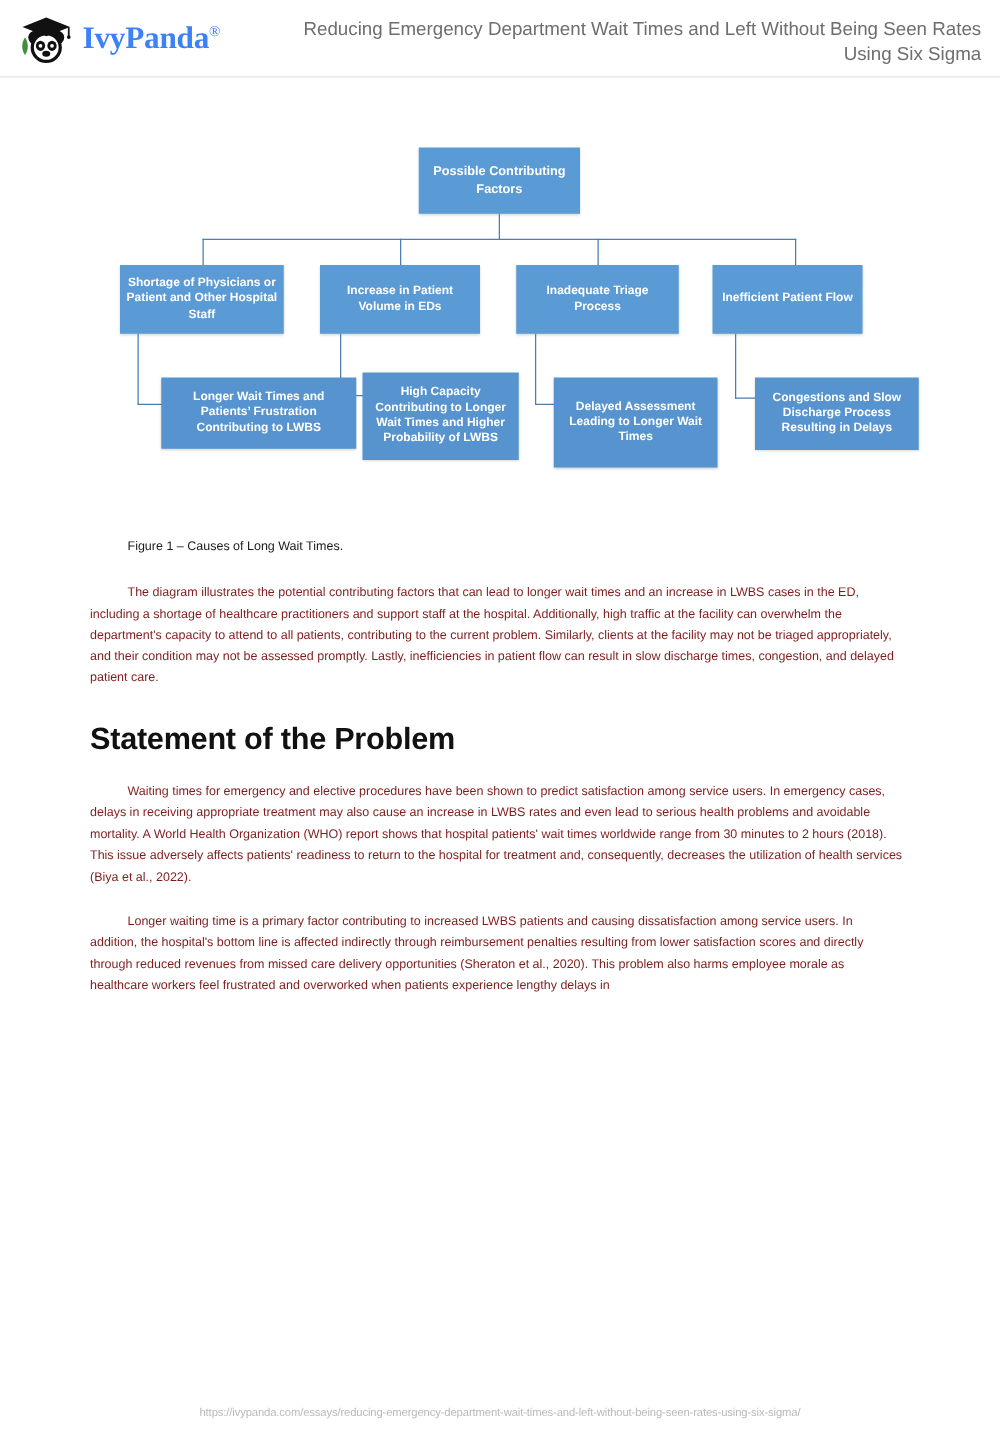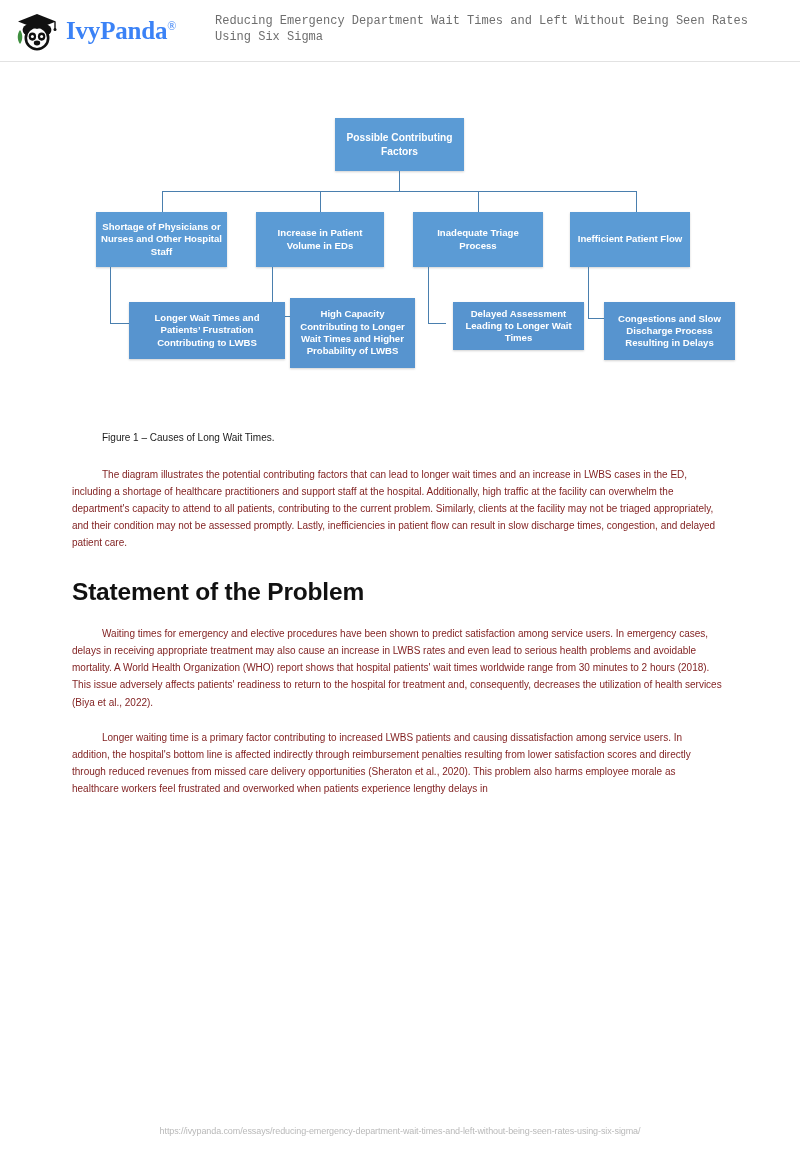--- a/index.html
+++ b/index.html
@@ -49,24 +49,24 @@
   .brand-name .reg {
     font-size: 12px;
     vertical-align: super;
     font-weight: 400;
   }
   .header-title {
     position: absolute;
     left: 215px;
     top: 14px;
     width: 570px;
-    text-align: left;
-    font-size: 12px;
+    text-align: right;
+    font-size: 15px;
     color: #6e6e6e;
-    font-family: Liberation Mono, monospace;
+    font-family: Liberation Sans, sans-serif;
     line-height: 1.3;
   }
   .header-rule {
     position: absolute;
     left: 0;
     top: 61px;
     width: 800px;
     height: 1px;
     background: #e2e2e2;
   }
@@ -199,40 +199,40 @@
 
   <div class="conn conn-v" style="left:398.5px; top:71px; height:21px;"></div>
 
   <div class="conn conn-h" style="left:162px; top:91px; width:475px;"></div>
 
   <div class="conn conn-v" style="left:162px; top:91px; height:22px;"></div>
   <div class="conn conn-v" style="left:320px; top:91px; height:22px;"></div>
   <div class="conn conn-v" style="left:478px; top:91px; height:22px;"></div>
   <div class="conn conn-v" style="left:636px; top:91px; height:22px;"></div>
 
-  <div class="node node-lvl2" style="left:96px; top:112px; width:131px; height:55px;">Shortage of Physicians or Nurses and Other Hospital Staff</div>
+  <div class="node node-lvl2" style="left:96px; top:112px; width:131px; height:55px;">Shortage of Physicians or Patient and Other Hospital Staff</div>
   <div class="node node-lvl2" style="left:256px; top:112px; width:128px; height:55px;">Increase in Patient Volume in EDs</div>
   <div class="node node-lvl2" style="left:413px; top:112px; width:130px; height:55px;">Inadequate Triage Process</div>
   <div class="node node-lvl2" style="left:570px; top:112px; width:120px; height:55px;">Inefficient Patient Flow</div>
 
   <div class="conn conn-v" style="left:110px; top:167px; height:57px;"></div>
   <div class="conn conn-h" style="left:110px; top:223px; width:20px;"></div>
 
   <div class="conn conn-v" style="left:272px; top:167px; height:50px;"></div>
   <div class="conn conn-h" style="left:272px; top:216px; width:19px;"></div>
 
   <div class="conn conn-v" style="left:428px; top:167px; height:57px;"></div>
   <div class="conn conn-h" style="left:428px; top:223px; width:18px;"></div>
 
   <div class="conn conn-v" style="left:588px; top:167px; height:52px;"></div>
   <div class="conn conn-h" style="left:588px; top:218px; width:17px;"></div>
 
   <div class="node node-lvl3" style="left:129px; top:202px; width:156px; height:57px;">Longer Wait Times and Patients’ Frustration Contributing to LWBS</div>
   <div class="node node-lvl3" style="left:290px; top:198px; width:125px; height:70px;">High Capacity Contributing to Longer Wait Times and Higher Probability of LWBS</div>
-  <div class="node node-lvl3" style="left:453px; top:202px; width:131px; height:48px;">Delayed Assessment Leading to Longer Wait Times</div>
+  <div class="node node-lvl3" style="left:443px; top:202px; width:131px; height:72px;">Delayed Assessment Leading to Longer Wait Times</div>
   <div class="node node-lvl3" style="left:604px; top:202px; width:131px; height:58px;">Congestions and Slow Discharge Process Resulting in Delays</div>
 </div>
 
 <div class="content">
 
   <div class="caption">Figure 1 – Causes of Long Wait Times.</div>
 
   <p class="body">The diagram illustrates the potential contributing factors that can lead to longer wait times and an increase in LWBS cases in the ED, including a shortage of healthcare practitioners and support staff at the hospital. Additionally, high traffic at the facility can overwhelm the department's capacity to attend to all patients, contributing to the current problem. Similarly, clients at the facility may not be triaged appropriately, and their condition may not be assessed promptly. Lastly, inefficiencies in patient flow can result in slow discharge times, congestion, and delayed patient care.</p>
 
   <h2 class="section-title">Statement of the Problem</h2>

